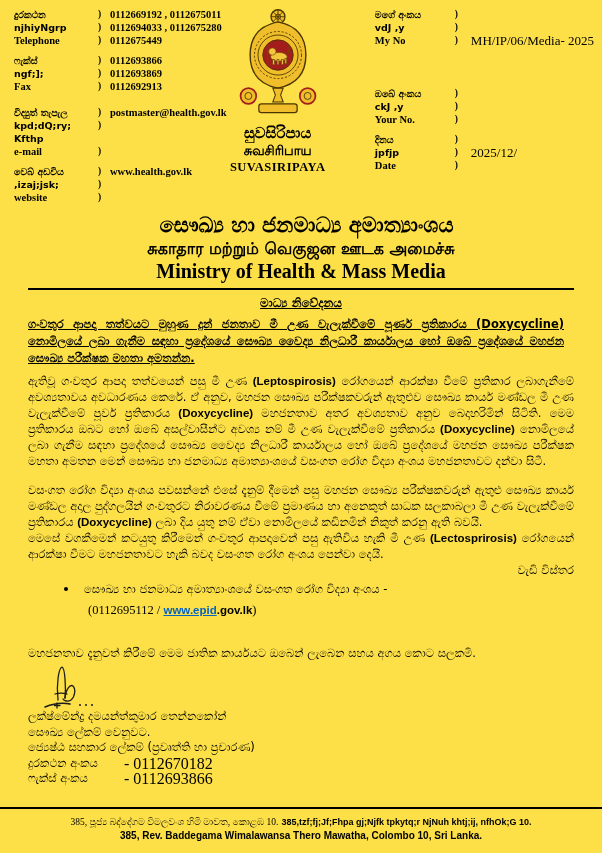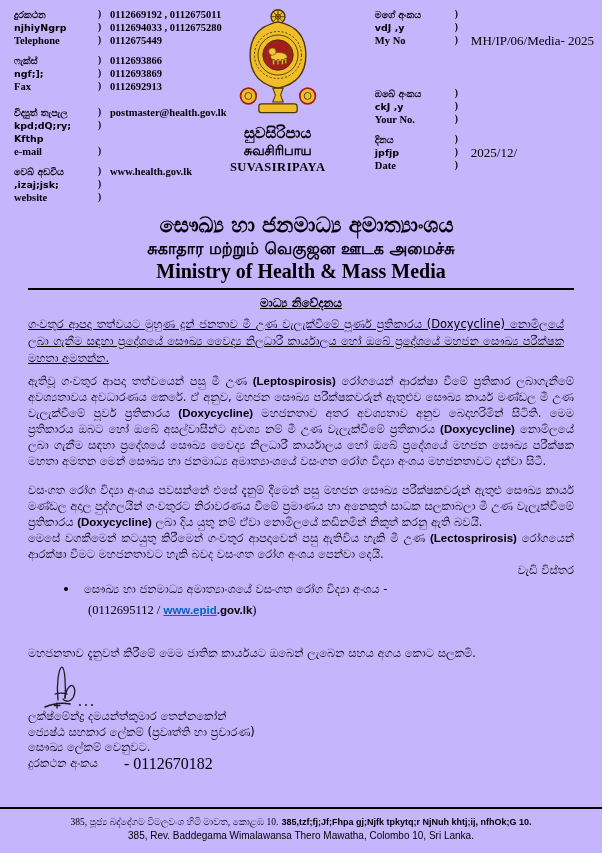--- a/index.html
+++ b/index.html
@@ -1,16 +1,16 @@
 <!DOCTYPE html>
 <html><head>
 <meta charset="utf-8">
 <style>
   html,body{margin:0;padding:0;background:#888;}
-  .page{position:relative;width:602px;height:853px;background:#c4b5fd;margin:0 auto;
+  .page{position:relative;width:602px;height:853px;background:#fde047;margin:0 auto;
         font-family:"DejaVu Sans",sans-serif;color:#000;overflow:hidden;}
   .doc{position:absolute;top:0;left:0;right:0;height:807px;overflow:hidden;}
 
   
   .lh{display:flex;padding:8px 8px 0 14px;min-height:172px;}
   .lh-left{width:224px;font-size:9.5px;}
   .lh-center{width:128px;text-align:center;}
   .lh-right{flex:1;padding-left:46px;font-size:9.5px;}
   .grp{margin-bottom:7px;}
   .grp.g-mail{margin-top:13px;}
@@ -31,21 +31,21 @@
   .ministry{text-align:center;margin-top:2px;}
   .m-si{font-size:21px;font-weight:bold;line-height:25px;padding-left:11px;}
   .m-ta{font-size:16px;font-weight:bold;line-height:21px;}
   .m-en{font-family:"Liberation Serif",serif;font-size:20px;font-weight:bold;line-height:24px;}
   .rule{border-top:2px solid #000;margin:5px 28px 0 28px;}
 
   
   .body{margin:0 28px;font-size:11.5px;text-align:justify;}
   .doc-title{text-align:center;font-weight:bold;text-decoration:underline;font-size:12px;
              line-height:15px;margin:6px 0 5px 0;}
-  .lead{font-weight:normal;text-decoration:underline;line-height:17px;margin:0 10px 6px 0;}
+  .lead{font-weight:bold;text-decoration:underline;line-height:17px;margin:0 10px 6px 0;}
   .para{line-height:16px;margin:0;}
   .para.gap{margin-top:13px;}
   .seg-b{font-family:"Liberation Sans",sans-serif;font-weight:bold;}
   .seg-link{font-family:"Liberation Sans",sans-serif;font-weight:bold;color:#0563C1;
             text-decoration:underline;cursor:pointer;margin-top:6px;}
   .more{line-height:16px;margin:0;text-align:right;}
   .bullet-row{display:flex;align-items:flex-start;margin:3px 0 0 36px;line-height:16px;text-align:left;}
   .dot{width:4px;height:4px;border-radius:50%;background:#000;margin:6px 16px 0 0;flex:0 0 4px;}
   .contact-line{margin:5px 0 0 60px;font-family:"Liberation Serif",serif;font-size:12.5px;
                 line-height:17px;text-align:left;}
@@ -59,21 +59,21 @@
   .slbl{width:96px;}
   .sval{font-family:"Liberation Serif",serif;font-size:16px;}
   .sval.mail{font-family:"Liberation Sans",sans-serif;font-size:11.5px;}
 
   
   .footer{position:absolute;left:0;right:0;top:807px;border-top:2px solid #000;
           text-align:center;padding-top:6px;}
   .f1{font-size:9.5px;line-height:13px;}
   .f1-si{font-family:"Liberation Serif",serif;}
   .f1-ta{font-family:"Liberation Sans",sans-serif;font-weight:bold;font-size:9px;}
-  .f2{font-family:"Liberation Sans",sans-serif;font-weight:normal;font-size:10px;line-height:14px;}
+  .f2{font-family:"Liberation Sans",sans-serif;font-weight:bold;font-size:10px;line-height:14px;}
 </style>
 </head>
 <body>
 
 <div class="page">
  <div class="doc">
 
   <div class="lh">
 
     <div class="lh-left">
@@ -276,25 +276,29 @@
       </g>
       <g fill="#1c1c1c">
         <circle cx="42" cy="42" r="1"></circle>
             <circle cx="48" cy="42" r="1"></circle>
             <circle cx="54" cy="42" r="1"></circle>
       </g>
     </svg>
 
     <div class="sign-block">
       <div>ලක්ෂ්මේන්ද්‍ර දමයන්ත්කුමාර තෙන්නකෝන්</div>
+      <div>සෞඛ්‍ය ලේකම් වෙනුවට.</div>
       <div>ජ්‍යෙෂ්ඨ සහකාර ලේකම් (ප්‍රවෘත්ති හා ප්‍රචාරණ)</div>
-      <div>සෞඛ්‍ය ලේකම් වෙනුවට.</div>
       <div class="srow">
         <span class="slbl">දුරකථන අංකය</span>
         <span class="sval">- 0112670182</span>
+      </div>
+      <div class="srow">
+        <span class="slbl">ෆැක්ස් අංකය</span>
+        <span class="sval">- 0112693866</span>
       </div>
     </div>
   </div>
  </div>
 
   <div class="footer">
     <div class="f1">
       <span class="f1-si">385, පූජ්‍ය බද්දේගම විමලවංශ හිමි මාවත, කොළඹ 10.</span>
       <span class="f1-ta">385,tzf;fj;Jf;Fhpa gj;Njfk tpkytq;r NjNuh khtj;ij, nfhOk;G 10.</span>
     </div>

